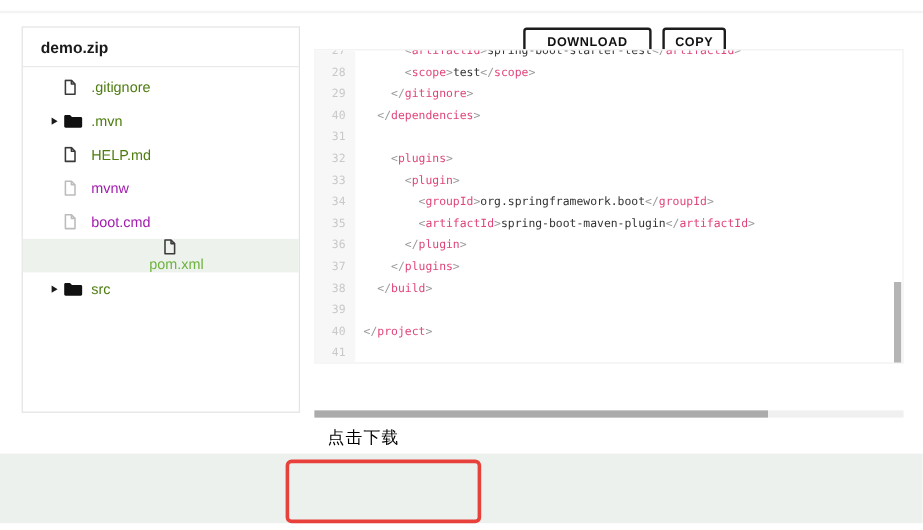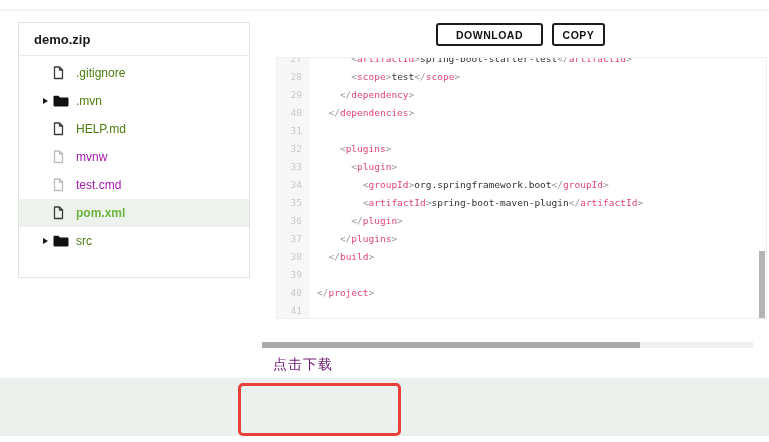--- a/index.html
+++ b/index.html
@@ -12,62 +12,62 @@
   
   .btn { display:inline-flex; align-items:center; justify-content:center;
          background:#fff; border:2px solid #1c1c1c; border-radius:3px;
          font-weight:700; color:#111; cursor:pointer;
          font-family:"Liberation Sans","DejaVu Sans",sans-serif; }
   .btn-top { position:absolute; top:23px; height:23px; font-size:10.5px; letter-spacing:.5px; }
   #btn-download-top { left:436px; width:107px; }
   #btn-copy-top { left:552px; width:53px; }
 
   
-  .tree-panel { position:absolute; left:18px; top:22px; width:232px; height:256px;
+  .tree-panel { position:absolute; left:18px; top:22px; width:232px; height:322px;
                 background:#fff; border:1px solid #e3e3e3; }
   .tree-header { height:33px; line-height:33px; padding-left:15px;
                  font-size:13px; font-weight:700; color:#1a1a1a;
                  border-bottom:1px solid #e9e9e9; }
   .tree-list { padding-top:3px; }
   .tree-row { position:relative; height:28px; display:flex; align-items:center;
               padding-left:24px; cursor:pointer; font-size:12px; color:#4d7c0f; }
-  .tree-row.selected { background:#edf2ed; color:#6db33f; font-weight:700; }
+  .tree-row.selected { background:#edf2ed; color:#6db33f; font-weight:400;flex-direction:column; }
   .tree-row.disabled { color:#a21caf; }
   .caret-slot { width:10px; display:flex; align-items:center; }
   .caret { width:0; height:0; border-left:5px solid #1a1a1a;
            border-top:3.5px solid transparent; border-bottom:3.5px solid transparent; }
   .icon-slot { width:21px; display:flex; align-items:center; }
   .tree-label { margin-left:2px; white-space:nowrap; }
   .file-ic { color:#3a3a3a; }
   .tree-row.disabled .file-ic { color:#bcbcbc; }
   .tree-row.selected .file-ic { color:#3a3a3a; }
 
   
-  .code-panel { position:absolute; left:262px; top:57px; width:491px; height:262px;
-                background:#fff; border:1px solid #f0f0f0; overflow:hidden;margin-left:14px; }
+  .code-panel { position:absolute; left:262px; top:41px; width:491px; height:262px;
+                background:#fff; border:1px solid #f0f0f0; overflow:hidden; }
   .gutter-bg { position:absolute; left:0; top:0; width:33px; height:100%; background:#f7f7f7; }
   .code-scroll { position:relative; display:flex; margin-top:-8px; }
   .gutter { width:33px; flex:0 0 33px; text-align:right; padding-right:8px;
             font-family:"DejaVu Sans Mono","Liberation Mono",monospace;
             font-size:9.5px; color:#c9c9c9; }
   .gutter div { height:18px; line-height:18px; }
   .code { padding-left:7px; font-family:"DejaVu Sans Mono","Liberation Mono",monospace;
           font-size:9.5px; color:#333; }
   .code-line { height:18px; line-height:18px; white-space:pre; tab-size:2; -moz-tab-size:2; }
   .tok-br { color:#9a9a9a; }
   .tok-tag { color:#e0457a; }
 
   .vscroll { position:absolute; right:1px; top:0; width:6px; height:100%; }
   .vthumb { position:absolute; left:0; top:193px; width:6px; height:97px; background:#b4b4b4; }
   .hscroll { position:absolute; left:262px; top:342px; width:491px; height:6px; background:#f0f0f0; }
   .hthumb { position:absolute; left:0; top:0; width:378px; height:6px; background:#ababab; }
 
   
   .annotation-label { position:absolute; left:273px; top:356px; font-size:14px;
-                      color:#701a75; letter-spacing:1px; }
+                      color:#000000; letter-spacing:1px; }
   .red-box { position:absolute; left:238px; top:383px; width:163px; height:53px;
              border:3px solid #e8403a; border-radius:5px; pointer-events:none; }
 
   
   .footer { position:absolute; left:0; top:378px; width:769px; height:58px; background:#edf1ee; }
 </style>
 </head>
 <body>
 
 <div class="stage">
@@ -122,21 +122,21 @@
           <span class="tree-label">mvnw</span>
         </div>
         <div class="tree-row disabled">
           <span class="caret-slot"></span>
           <span class="icon-slot">
             <svg class="file-ic" width="11" height="14" viewBox="0 0 11 14">
               <path d="M1.5 1 h5 l3 3 v8.5 h-8 z" fill="none" stroke="currentColor" stroke-width="1.3" stroke-linejoin="round"></path>
               <path d="M6.5 1 v3 h3" fill="none" stroke="currentColor" stroke-width="1.3" stroke-linejoin="round"></path>
             </svg>
           </span>
-          <span class="tree-label">test.cmd</span>
+          <span class="tree-label">boot.cmd</span>
         </div>
         <div class="tree-row selected">
           <span class="caret-slot"></span>
           <span class="icon-slot">
             <svg class="file-ic" width="11" height="14" viewBox="0 0 11 14">
               <path d="M1.5 1 h5 l3 3 v8.5 h-8 z" fill="none" stroke="currentColor" stroke-width="1.3" stroke-linejoin="round"></path>
               <path d="M6.5 1 v3 h3" fill="none" stroke="currentColor" stroke-width="1.3" stroke-linejoin="round"></path>
             </svg>
           </span>
           <span class="tree-label">pom.xml</span>
@@ -172,21 +172,21 @@
           <div>37</div>
           <div>38</div>
           <div>39</div>
           <div>40</div>
           <div>41</div>
           <div>67</div>
         </div>
       <div class="code" id="code">
           <div class="code-line">			<span class="tok-br">&lt;</span><span class="tok-tag">artifactId</span><span class="tok-br">&gt;</span>spring-boot-starter-test<span class="tok-br">&lt;/</span><span class="tok-tag">artifactId</span><span class="tok-br">&gt;</span></div>
           <div class="code-line">			<span class="tok-br">&lt;</span><span class="tok-tag">scope</span><span class="tok-br">&gt;</span>test<span class="tok-br">&lt;/</span><span class="tok-tag">scope</span><span class="tok-br">&gt;</span></div>
-          <div class="code-line">		<span class="tok-br">&lt;/</span><span class="tok-tag">dependency</span><span class="tok-br">&gt;</span></div>
+          <div class="code-line">		<span class="tok-br">&lt;/</span><span class="tok-tag">gitignore</span><span class="tok-br">&gt;</span></div>
           <div class="code-line">	<span class="tok-br">&lt;/</span><span class="tok-tag">dependencies</span><span class="tok-br">&gt;</span></div>
           <div class="code-line">&nbsp;</div>
           <div class="code-line">		<span class="tok-br">&lt;</span><span class="tok-tag">plugins</span><span class="tok-br">&gt;</span></div>
           <div class="code-line">			<span class="tok-br">&lt;</span><span class="tok-tag">plugin</span><span class="tok-br">&gt;</span></div>
           <div class="code-line">				<span class="tok-br">&lt;</span><span class="tok-tag">groupId</span><span class="tok-br">&gt;</span>org.springframework.boot<span class="tok-br">&lt;/</span><span class="tok-tag">groupId</span><span class="tok-br">&gt;</span></div>
           <div class="code-line">				<span class="tok-br">&lt;</span><span class="tok-tag">artifactId</span><span class="tok-br">&gt;</span>spring-boot-maven-plugin<span class="tok-br">&lt;/</span><span class="tok-tag">artifactId</span><span class="tok-br">&gt;</span></div>
           <div class="code-line">			<span class="tok-br">&lt;/</span><span class="tok-tag">plugin</span><span class="tok-br">&gt;</span></div>
           <div class="code-line">		<span class="tok-br">&lt;/</span><span class="tok-tag">plugins</span><span class="tok-br">&gt;</span></div>
           <div class="code-line">	<span class="tok-br">&lt;/</span><span class="tok-tag">build</span><span class="tok-br">&gt;</span></div>
           <div class="code-line">&nbsp;</div>

